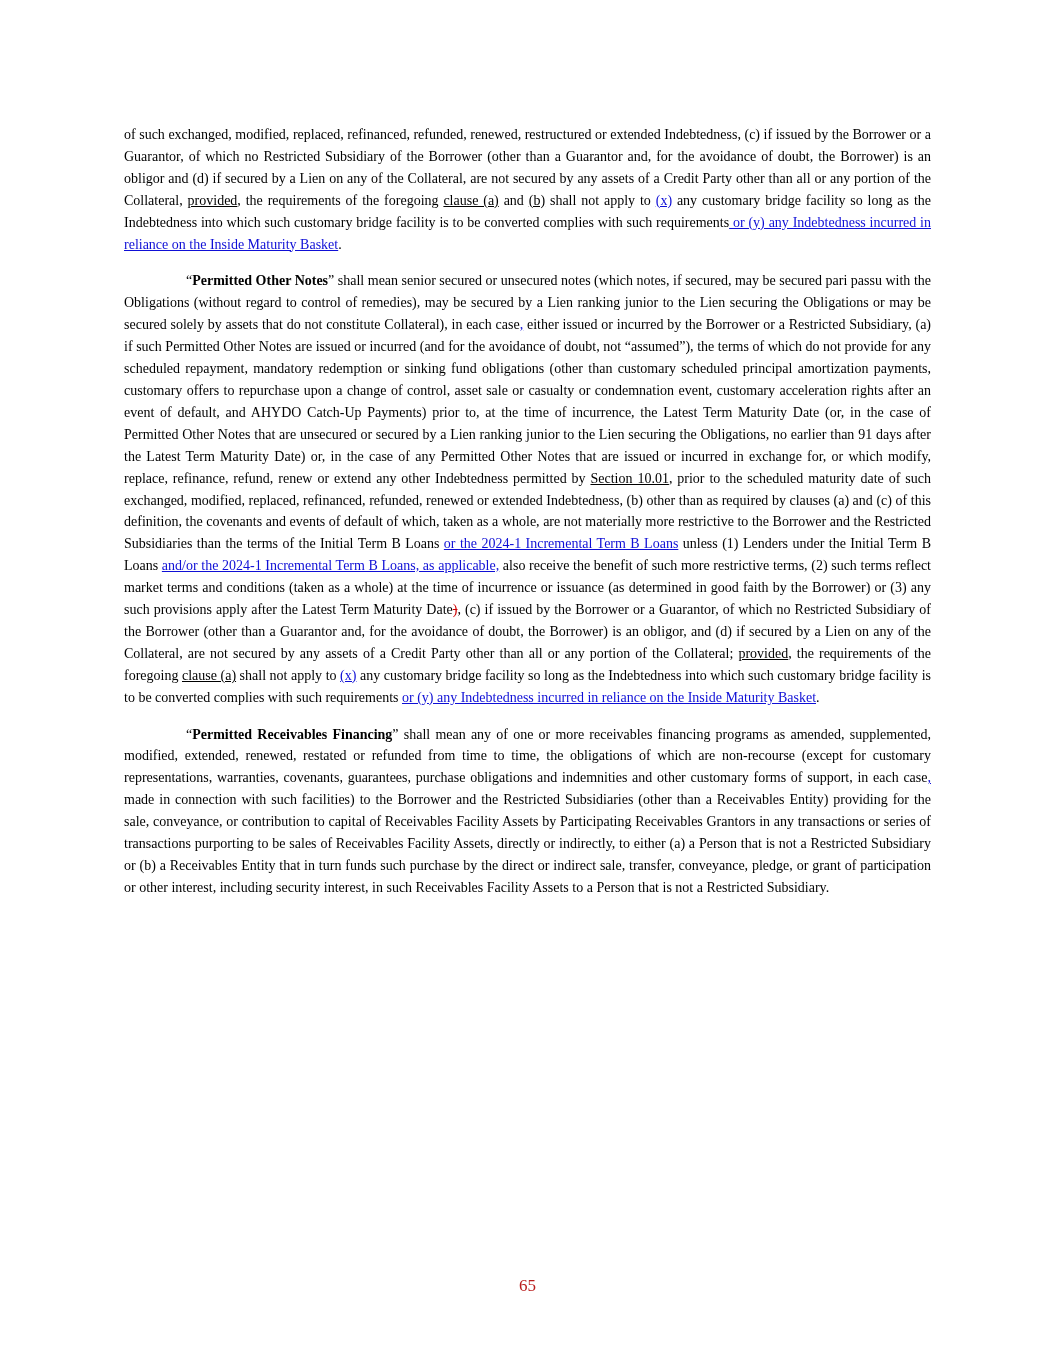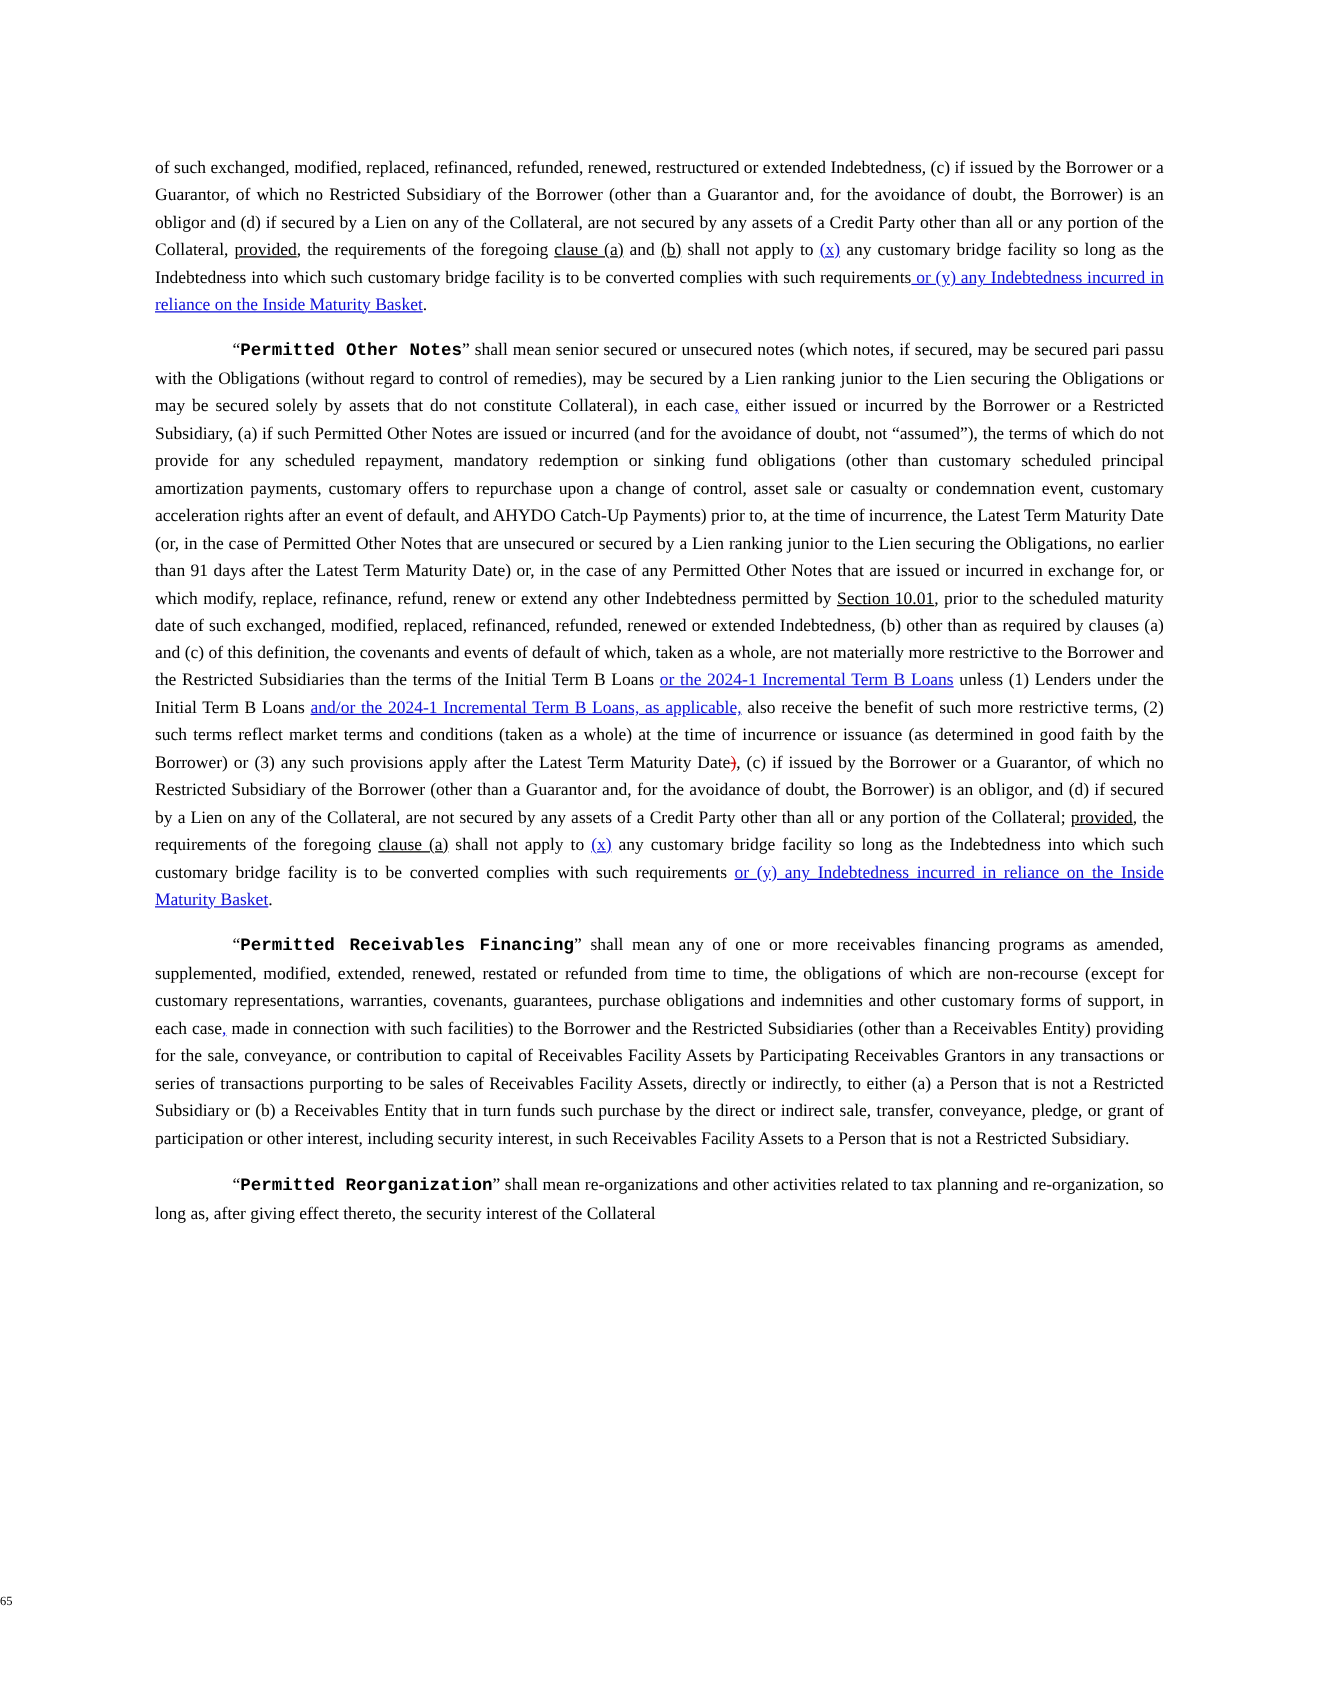--- a/index.html
+++ b/index.html
@@ -18,38 +18,37 @@
     left: 124px;
     top: 124px;
     width: 807px;
     text-align: justify;
     font-size: 14px;
     line-height: 21.9px;
   }
   p.para { margin: 0 0 15px 0; }
   p.para.indent { text-indent: 62px; }
   .run    { color: #000; }
-  .run-b  { font-weight: bold; font-family: Liberation Mono, monospace; }
+  .run-b  { font-weight: bold; }
   .run-u  { text-decoration: underline; }
   .run-ins { color: var(--ins-color, #0000dd); text-decoration: underline; }
   .run-del { color: var(--del-color, #cc0000); text-decoration: line-through; }
   .page-number {
     position: absolute;
     top: 1276px;
     left: 0;
     width: 100%;
-    text-align: left;
-    font-size: 10px;
-    color: #000000;
+    text-align: center;
+    font-size: 17px;
+    color: #b91c1c;
   }
 </style>
 </head>
 <body>
 
 <div class="page">
   <div class="content" id="doc-body">
       <p class="para"><span class="run">of such exchanged, modified, replaced, refinanced, refunded, renewed, restructured or extended Indebtedness, (c) if issued by the Borrower or a Guarantor, of which no Restricted Subsidiary of the Borrower (other than a Guarantor and, for the avoidance of doubt, the Borrower) is an obligor and (d) if secured by a Lien on any of the Collateral, are not secured by any assets of a Credit Party other than all or any portion of the Collateral, </span><span class="run run-u">provided</span><span class="run">, the requirements of the foregoing </span><span class="run run-u">clause (a)</span><span class="run"> and </span><span class="run run-u">(b)</span><span class="run"> shall not apply to </span><span class="run run-ins">(x)</span><span class="run"> any customary bridge facility so long as the Indebtedness into which such customary bridge facility is to be converted complies with such requirements</span><span class="run run-ins"> or (y) any Indebtedness incurred in reliance on the Inside Maturity Basket</span><span class="run">.</span></p>
       <p class="para indent"><span class="run">“</span><span class="run run-b">Permitted Other Notes</span><span class="run">” shall mean senior secured or unsecured notes (which notes, if secured, may be secured pari passu with the Obligations (without regard to control of remedies), may be secured by a Lien ranking junior to the Lien securing the Obligations or may be secured solely by assets that do not constitute Collateral), in each case</span><span class="run run-ins">,</span><span class="run"> either issued or incurred by the Borrower or a Restricted Subsidiary, (a) if such Permitted Other Notes are issued or incurred (and for the avoidance of doubt, not “assumed”), the terms of which do not provide for any scheduled repayment, mandatory redemption or sinking fund obligations (other than customary scheduled principal amortization payments, customary offers to repurchase upon a change of control, asset sale or casualty or condemnation event, customary acceleration rights after an event of default, and AHYDO Catch-Up Payments) prior to, at the time of incurrence, the Latest Term Maturity Date (or, in the case of Permitted Other Notes that are unsecured or secured by a Lien ranking junior to the Lien securing the Obligations, no earlier than 91 days after the Latest Term Maturity Date) or, in the case of any Permitted Other Notes that are issued or incurred in exchange for, or which modify, replace, refinance, refund, renew or extend any other Indebtedness permitted by </span><span class="run run-u">Section 10.01</span><span class="run">, prior to the scheduled maturity date of such exchanged, modified, replaced, refinanced, refunded, renewed or extended Indebtedness, (b) other than as required by clauses (a) and (c) of this definition, the covenants and events of default of which, taken as a whole, are not materially more restrictive to the Borrower and the Restricted Subsidiaries than the terms of the Initial Term B Loans </span><span class="run run-ins">or the 2024-1 Incremental Term B Loans</span><span class="run"> unless (1) Lenders under the Initial Term B Loans </span><span class="run run-ins">and/or the 2024-1 Incremental Term B Loans, as applicable,</span><span class="run"> also receive the benefit of such more restrictive terms, (2) such terms reflect market terms and conditions (taken as a whole) at the time of incurrence or issuance (as determined in good faith by the Borrower) or (3) any such provisions apply after the Latest Term Maturity Date</span><span class="run run-del">)</span><span class="run">, (c) if issued by the Borrower or a Guarantor, of which no Restricted Subsidiary of the Borrower (other than a Guarantor and, for the avoidance of doubt, the Borrower) is an obligor, and (d) if secured by a Lien on any of the Collateral, are not secured by any assets of a Credit Party other than all or any portion of the Collateral; </span><span class="run run-u">provided</span><span class="run">, the requirements of the foregoing </span><span class="run run-u">clause (a)</span><span class="run"> shall not apply to </span><span class="run run-ins">(x)</span><span class="run"> any customary bridge facility so long as the Indebtedness into which such customary bridge facility is to be converted complies with such requirements </span><span class="run run-ins">or (y) any Indebtedness incurred in reliance on the Inside Maturity Basket</span><span class="run">.</span></p>
       <p class="para indent"><span class="run">“</span><span class="run run-b">Permitted Receivables Financing</span><span class="run">” shall mean any of one or more receivables financing programs as amended, supplemented, modified, extended, renewed, restated or refunded from time to time, the obligations of which are non-recourse (except for customary representations, warranties, covenants, guarantees, purchase obligations and indemnities and other customary forms of support, in each case</span><span class="run run-ins">,</span><span class="run"> made in connection with such facilities) to the Borrower and the Restricted Subsidiaries (other than a Receivables Entity) providing for the sale, conveyance, or contribution to capital of Receivables Facility Assets by Participating Receivables Grantors in any transactions or series of transactions purporting to be sales of Receivables Facility Assets, directly or indirectly, to either (a) a Person that is not a Restricted Subsidiary or (b) a Receivables Entity that in turn funds such purchase by the direct or indirect sale, transfer, conveyance, pledge, or grant of participation or other interest, including security interest, in such Receivables Facility Assets to a Person that is not a Restricted Subsidiary.</span></p>
-      <p class="para indent"><span class="run">“</span><span class="run run-b">Permitted Reorganization</span><span class="run">” shall mean re-organizations and other activities related to tax planning and re-organization, so long as, after giving effect thereto, the security interest of the Collateral</span></p>
     </div>
   <div class="page-number">65</div>
 </div>
 
 </body></html>

